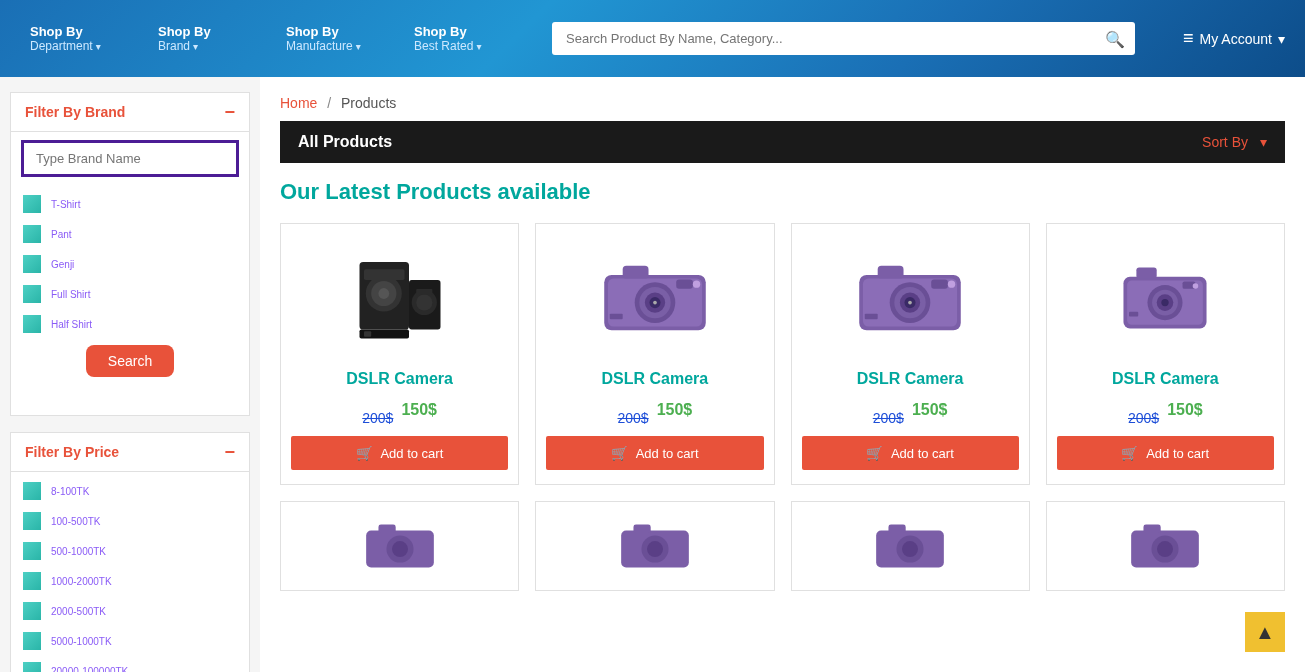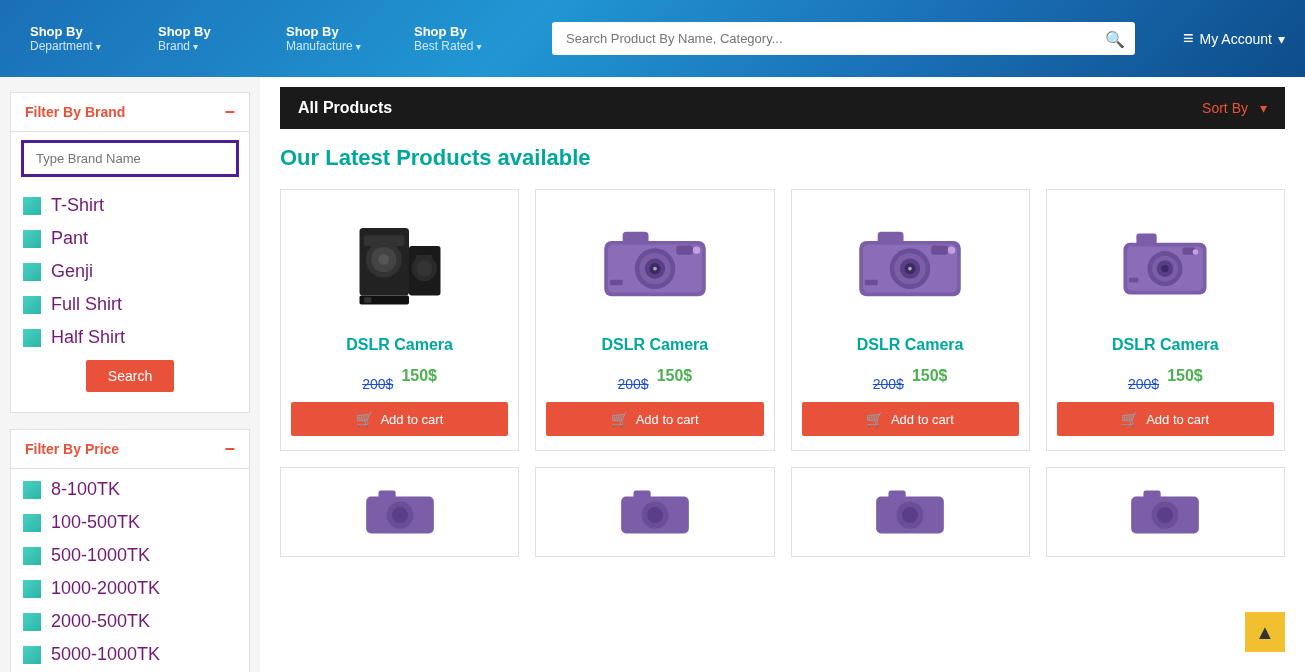--- a/index.html
+++ b/index.html
@@ -140,34 +140,34 @@
     }
     .filter-checkbox {
       width: 18px;
       height: 18px;
       background: linear-gradient(135deg, #4dd0c4, #2ab5a8);
       border: none;
       display: inline-block;
       flex-shrink: 0;
     }
     .filter-label {
-      color: #701a75;
-      font-size: 18px;
+      color: #8b5cf6;
+      font-size: 10px;
     }
 
     .search-btn {
       background: #e8523a;
       color: white;
       border: none;
       padding: 8px 22px;
       font-size: 14px;
       cursor: pointer;
-      border-radius: 2px;
+      border-radius: 8px;
       display: block;
-      margin: 6px auto 10px auto;
+      margin: 6px auto 28px auto;
     }
 
     
     .content {
       flex: 1;
       padding: 10px 20px;
       background: #fff;
     }
 
     .breadcrumb {
@@ -437,20 +437,25 @@
           <span class="filter-checkbox"></span>
           <span class="filter-label">20000-100000TK</span>
         </div>
       </div>
     </div>
 
   </aside>
 
   <main class="content">
 
+    <div class="breadcrumb">
+      <span class="home-link" style="color:#e8523a; cursor:pointer;">Home</span>
+      <span class="separator">/</span>
+      <span class="current">Products</span>
+    </div>
 
     <div class="all-products-bar">
       <span class="all-products-title">All Products</span>
       <button class="sort-by-btn">
         <span>Sort By</span>
         <span>▾</span>
       </button>
     </div>
 
     <h2 class="latest-title">Our Latest Products available</h2>

